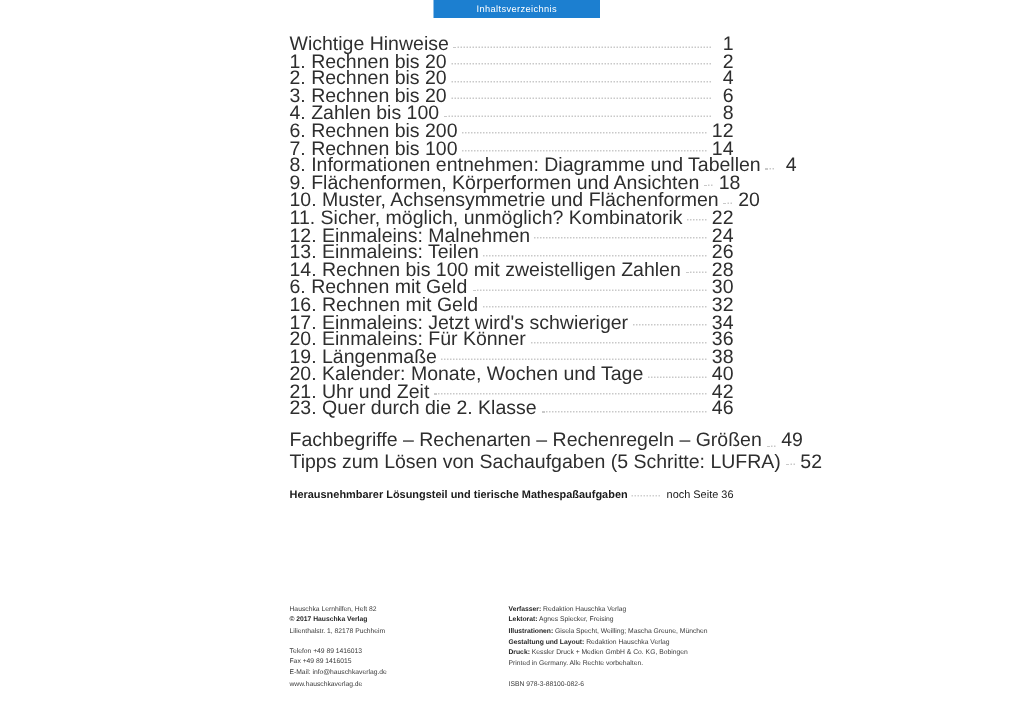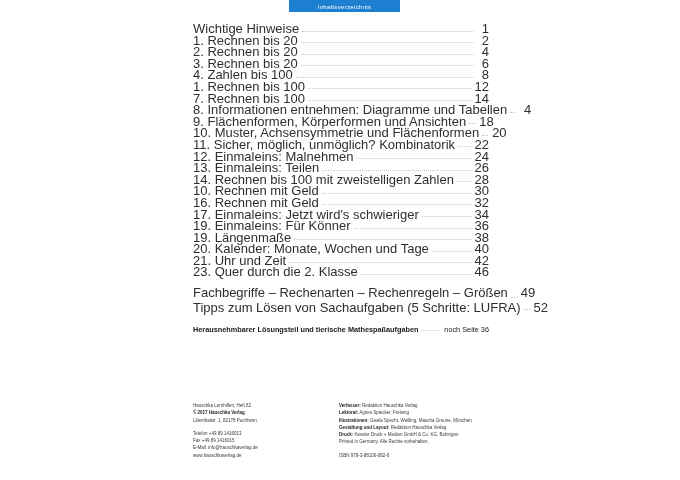--- a/index.html
+++ b/index.html
@@ -156,21 +156,21 @@
         <span class="title">3. Rechnen bis 20</span>
         <span class="leader"></span>
         <span class="page-num">6</span>
       </div>
       <div class="toc-row">
         <span class="title">4. Zahlen bis 100</span>
         <span class="leader"></span>
         <span class="page-num">8</span>
       </div>
       <div class="toc-row">
-        <span class="title">1. Rechnen bis 100</span>
+        <span class="title">6. Rechnen bis 200</span>
         <span class="leader"></span>
         <span class="page-num">12</span>
       </div>
       <div class="toc-row">
         <span class="title">7. Rechnen bis 100</span>
         <span class="leader"></span>
         <span class="page-num">14</span>
       </div>
       <div class="toc-row">
         <span class="title">8. Informationen entnehmen: Diagramme und Tabellen</span>
@@ -201,36 +201,36 @@
         <span class="title">13. Einmaleins: Teilen</span>
         <span class="leader"></span>
         <span class="page-num">26</span>
       </div>
       <div class="toc-row">
         <span class="title">14. Rechnen bis 100 mit zweistelligen Zahlen</span>
         <span class="leader"></span>
         <span class="page-num">28</span>
       </div>
       <div class="toc-row">
-        <span class="title">10. Rechnen mit Geld</span>
+        <span class="title">6. Rechnen mit Geld</span>
         <span class="leader"></span>
         <span class="page-num">30</span>
       </div>
       <div class="toc-row">
         <span class="title">16. Rechnen mit Geld</span>
         <span class="leader"></span>
         <span class="page-num">32</span>
       </div>
       <div class="toc-row">
         <span class="title">17. Einmaleins: Jetzt wird's schwieriger</span>
         <span class="leader"></span>
         <span class="page-num">34</span>
       </div>
       <div class="toc-row">
-        <span class="title">19. Einmaleins: Für Könner</span>
+        <span class="title">20. Einmaleins: Für Könner</span>
         <span class="leader"></span>
         <span class="page-num">36</span>
       </div>
       <div class="toc-row">
         <span class="title">19. Längenmaße</span>
         <span class="leader"></span>
         <span class="page-num">38</span>
       </div>
       <div class="toc-row">
         <span class="title">20. Kalender: Monate, Wochen und Tage</span>

